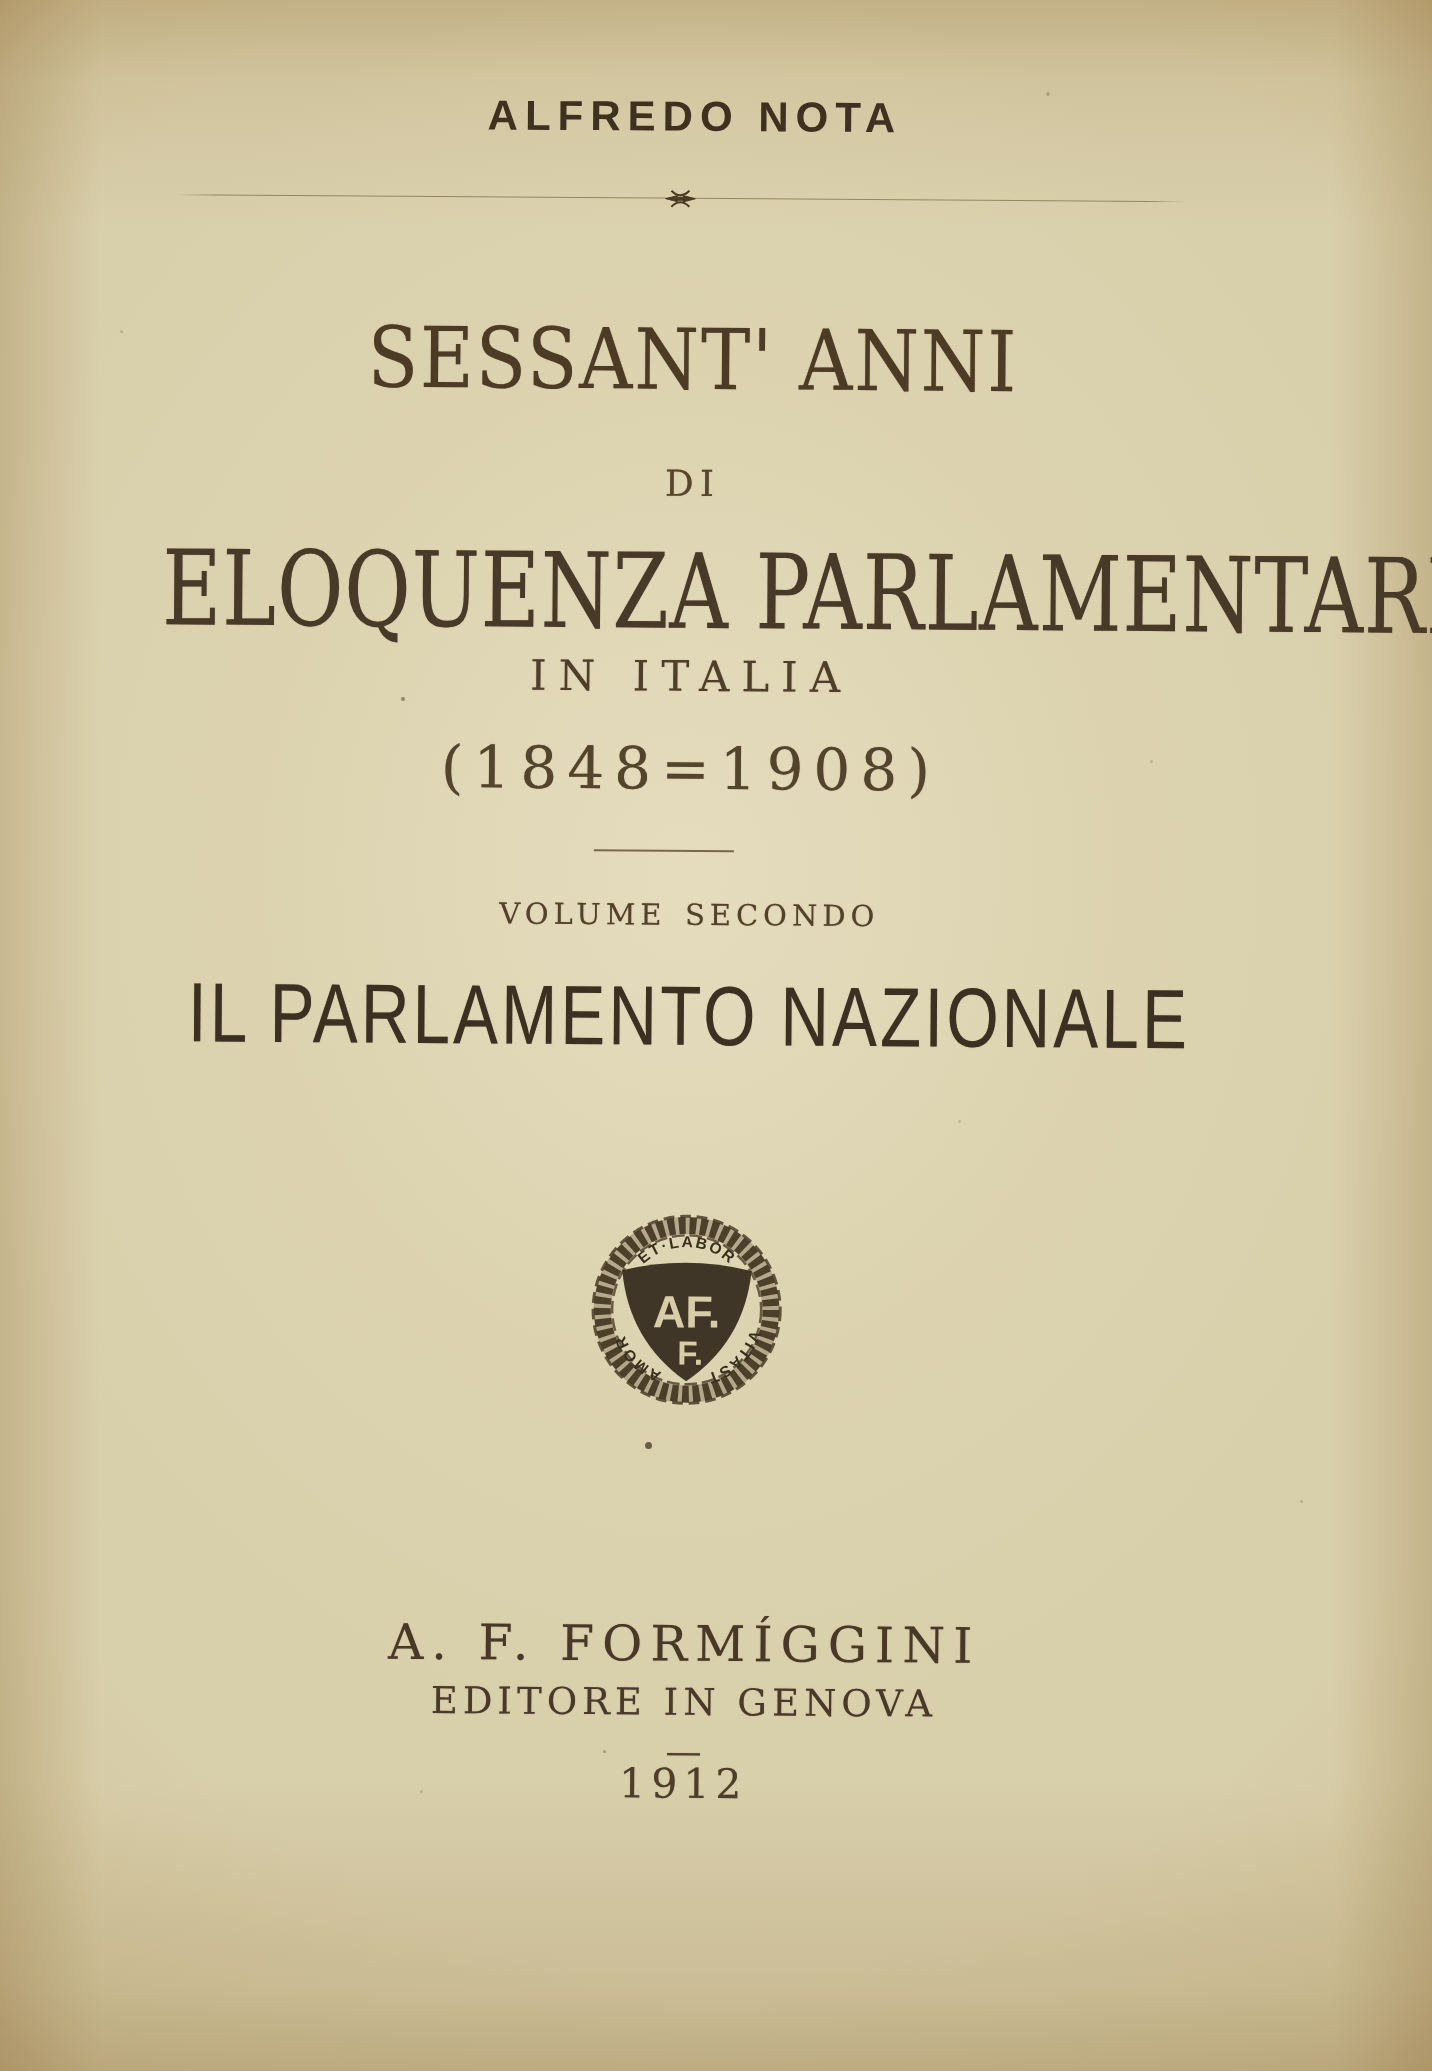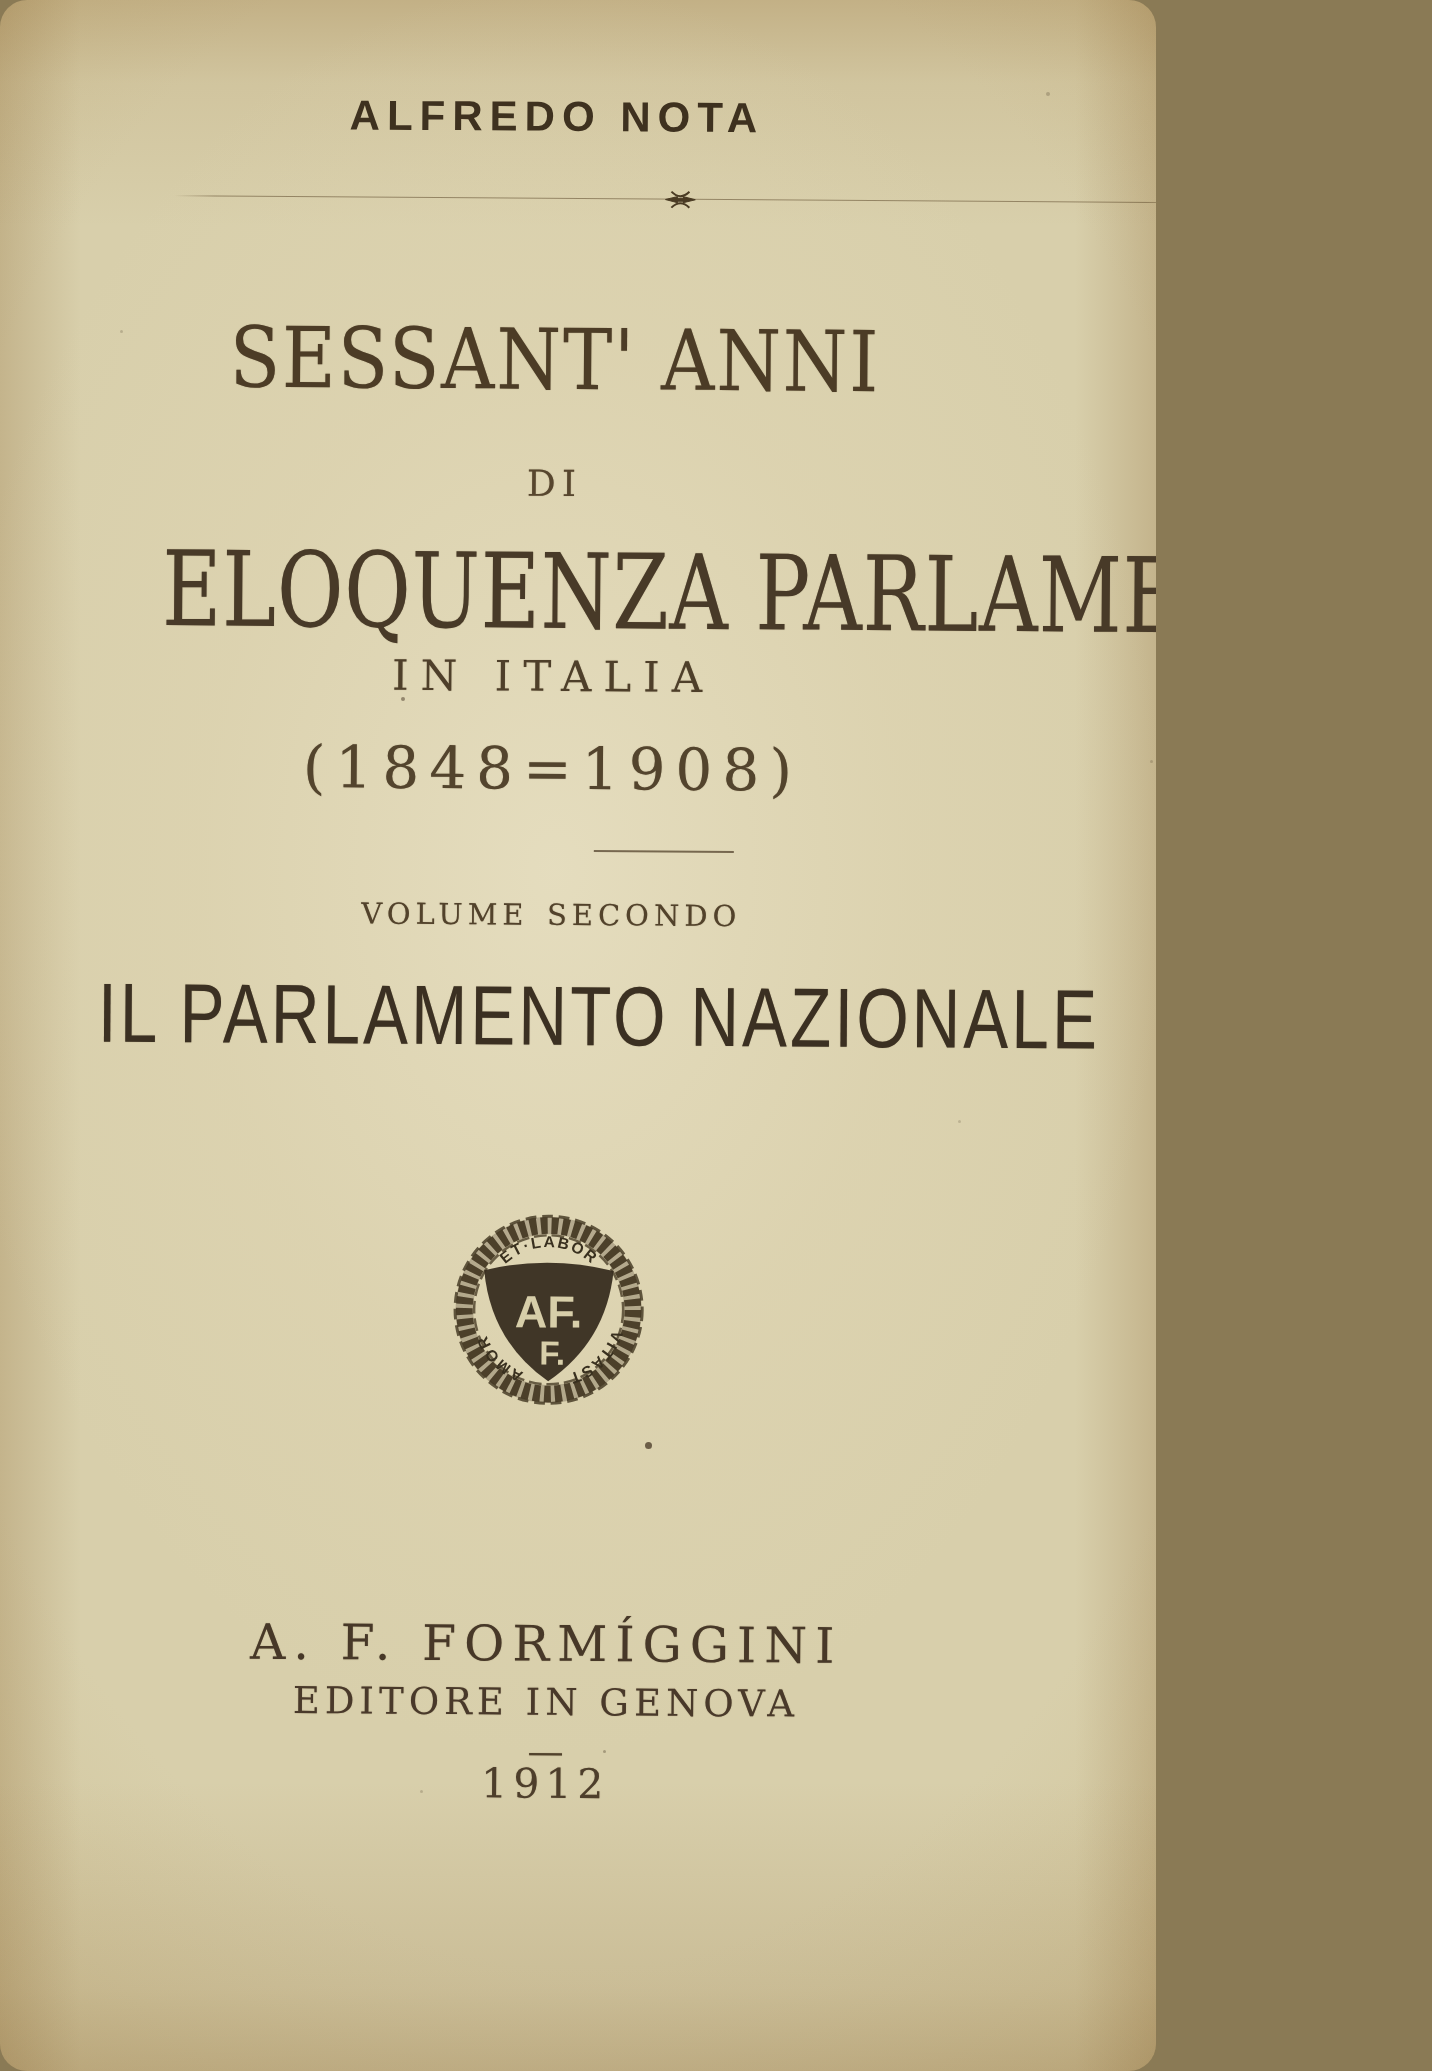--- a/index.html
+++ b/index.html
@@ -1,24 +1,23 @@
 <!DOCTYPE html>
 <html><head>
 <meta charset="utf-8">
 <style>
   html,body{margin:0;padding:0;background:#8a7a55;}
   .page{
-    position:relative;width:1156px;height:2071px;overflow:hidden;
+    position:relative;width:1432px;height:2071px;overflow:hidden;
     font-family:"DejaVu Serif", serif;
     background:
       radial-gradient(ellipse 68% 55% at 48% 42%, rgba(230,222,192,0.90) 0%, rgba(224,214,180,0.50) 45%, rgba(0,0,0,0) 78%),
       linear-gradient(180deg, rgba(146,106,48,0.30) 0%, rgba(146,106,48,0.10) 4%, rgba(0,0,0,0) 11%, rgba(0,0,0,0) 86%, rgba(132,96,46,0.16) 96%, rgba(132,96,46,0.30) 100%),
       linear-gradient(90deg, rgba(138,102,50,0.26) 0%, rgba(0,0,0,0) 7%, rgba(0,0,0,0) 93%, rgba(138,102,50,0.26) 100%),
       radial-gradient(ellipse 120% 100% at 50% 45%, #d8cfab 50%, #cdbf93 78%, #c0a876 93%, #b2934f 100%);
-    border-radius: 27px;
   }
   .sheet{
     position:absolute;inset:0;
     transform:rotate(0.4deg) translateX(-26px);
     transform-origin:50% 40%;
   }
   .cblock{position:absolute;left:0;width:100%;text-align:center;line-height:1;white-space:nowrap;}
   .ink{color:#463624;text-shadow:0 0 1px rgba(74,56,32,0.45);}
 
   .author{top:96px;font-family:"Liberation Sans",sans-serif;font-weight:700;

